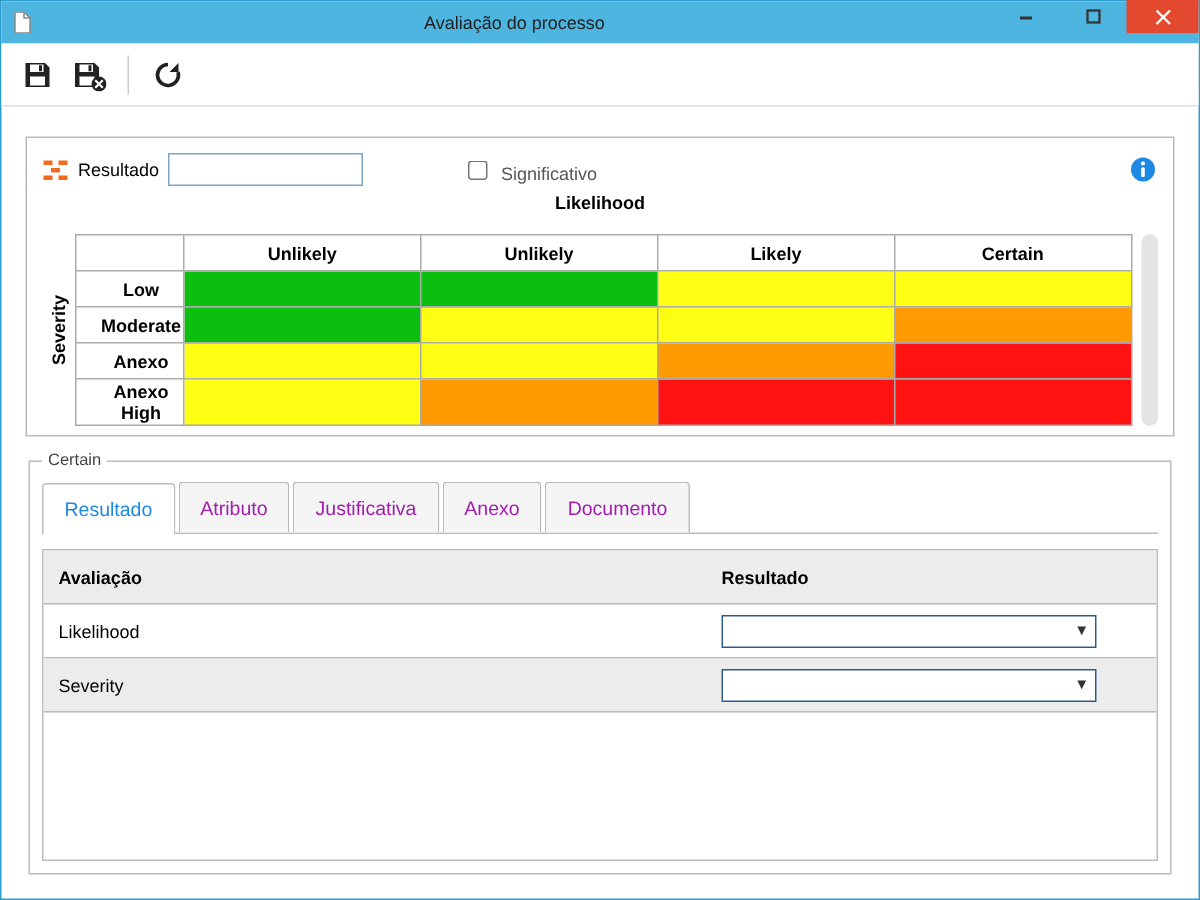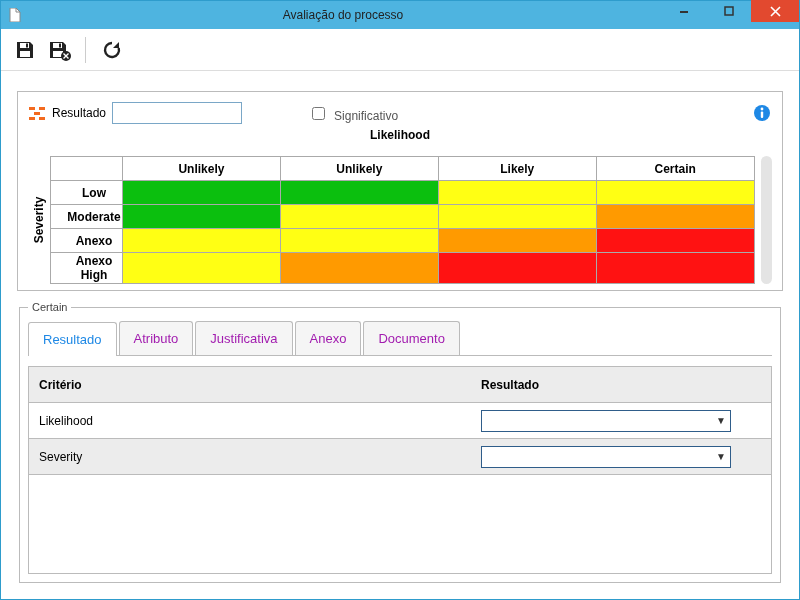--- a/index.html
+++ b/index.html
@@ -210,21 +210,21 @@
       <div class="tabs">
         <div class="tab active">Resultado</div>
         <div class="tab">Atributo</div>
         <div class="tab">Justificativa</div>
         <div class="tab">Anexo</div>
         <div class="tab">Documento</div>
       </div>
 
       <div class="grid">
         <div class="grid-row header">
-          <div class="grid-cell c1">Critério</div>
+          <div class="grid-cell c1">Avaliação</div>
           <div class="grid-cell c2">Resultado</div>
         </div>
         <div class="grid-row">
           <div class="grid-cell c1">Likelihood</div>
           <div class="grid-cell c2">
             <div class="dropdown">
                 <span class="arrow">▼</span>
               </div>
           </div>
         </div>

